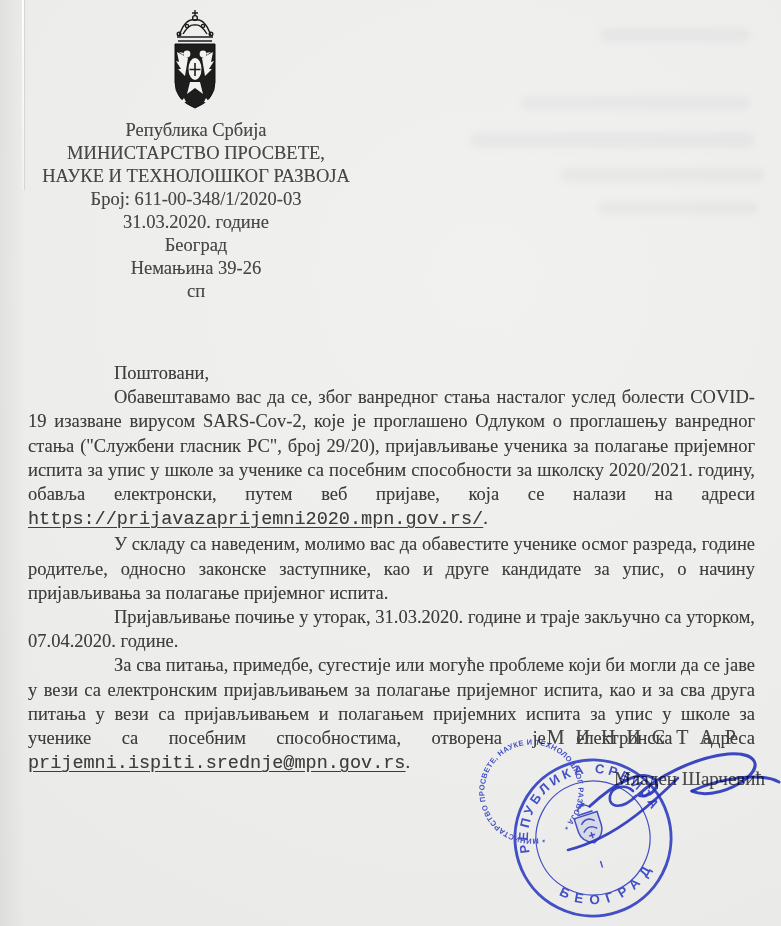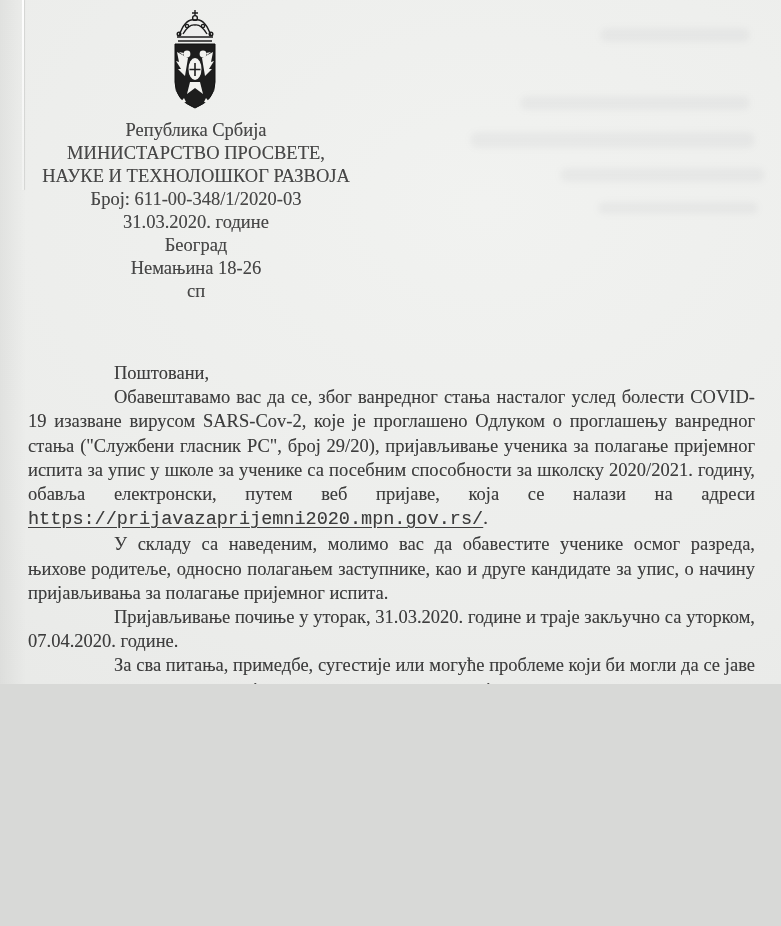--- a/index.html
+++ b/index.html
@@ -1,17 +1,17 @@
 <!DOCTYPE html>
 <html><head>
 <meta charset="utf-8">
 <style>
   html,body{margin:0;padding:0;background:#d8d9d7;}
   .page{
-    position:relative;width:781px;height:684px;overflow:hidden;
+    position:relative;width:781px;height:926px;overflow:hidden;
     background:
       radial-gradient(130% 110% at 62% 30%, #f1f2f0 0%, #ecedeb 55%, #e6e7e5 100%);
     font-family:"Liberation Serif","DejaVu Serif",serif;
     color:#3d3d3d;
   }
   .left-shade{position:absolute;left:0;top:0;width:26px;height:926px;
     background:linear-gradient(to right, rgba(0,0,0,0.05), rgba(0,0,0,0.0));}
   .crease{position:absolute;left:22px;top:0;width:2px;height:190px;
     background:linear-gradient(to bottom, rgba(255,255,255,0.95), rgba(255,255,255,0.25));
     box-shadow:1px 0 1px rgba(0,0,0,0.10);}
@@ -99,28 +99,28 @@
     <path d="M38 57 v13 M32.5 63.5 h11" stroke="#1d1d1d" stroke-width="1.6"></path>
   </svg>
 
   <div class="letterhead">
     <div>Република Србија</div>
     <div>МИНИСТАРСТВО ПРОСВЕТЕ,</div>
     <div>НАУКЕ И ТЕХНОЛОШКОГ РАЗВОЈА</div>
     <div>Број: 611-00-348/1/2020-03</div>
     <div>31.03.2020. године</div>
     <div>Београд</div>
-    <div>Немањина 18-26</div>
+    <div>Немањина 39-26</div>
     <div class="initials">сп</div>
   </div>
 
   <div class="letter-body">
     <p>Поштовани,</p>
     <p><span>Обавештавамо вас да се, због ванредног стања насталог услед болести COVID- 19 изазване вирусом SARS-Cov-2, које је проглашено Одлуком о проглашењу ванредног стања ("Службени гласник РС", број 29/20), пријављивање ученика за полагање пријемног испита за упис у школе за ученике са посебним способности за школску 2020/2021. годину, обавља електронски, путем веб пријаве, која се налази на адреси </span><a class="doclink">https://prijavazaprijemni2020.mpn.gov.rs/</a><span>.</span></p>
-    <p>У складу са наведеним, молимо вас да обавестите ученике осмог разреда, њихове родитеље, односно полагањем заступнике, као и друге кандидате за упис, о начину пријављивања за полагање пријемног испита.</p>
+    <p>У складу са наведеним, молимо вас да обавестите ученике осмог разреда, године родитеље, односно законске заступнике, као и друге кандидате за упис, о начину пријављивања за полагање пријемног испита.</p>
     <p>Пријављивање почиње у уторак, 31.03.2020. године и траје закључно са уторком, 07.04.2020. године.</p>
     <p><span>За сва питања, примедбе, сугестије или могуће проблеме који би могли да се јаве у вези са електронским пријављивањем за полагање пријемног испита, као и за сва друга питања у вези са пријављивањем и полагањем пријемних испита за упис у школе за ученике са посебним способностима, отворена је електронска адреса </span><a class="doclink">prijemni.ispiti.srednje@mpn.gov.rs</a><span>.</span></p>
   </div>
 
   <div class="sig-block">
     <div class="sig-title">М И Н И С Т А Р</div>
     <div class="sig-name">Младен Шарчевић</div>
   </div>
 
   <svg class="stamp-overlay" width="341" height="188" viewBox="0 0 341 188">

